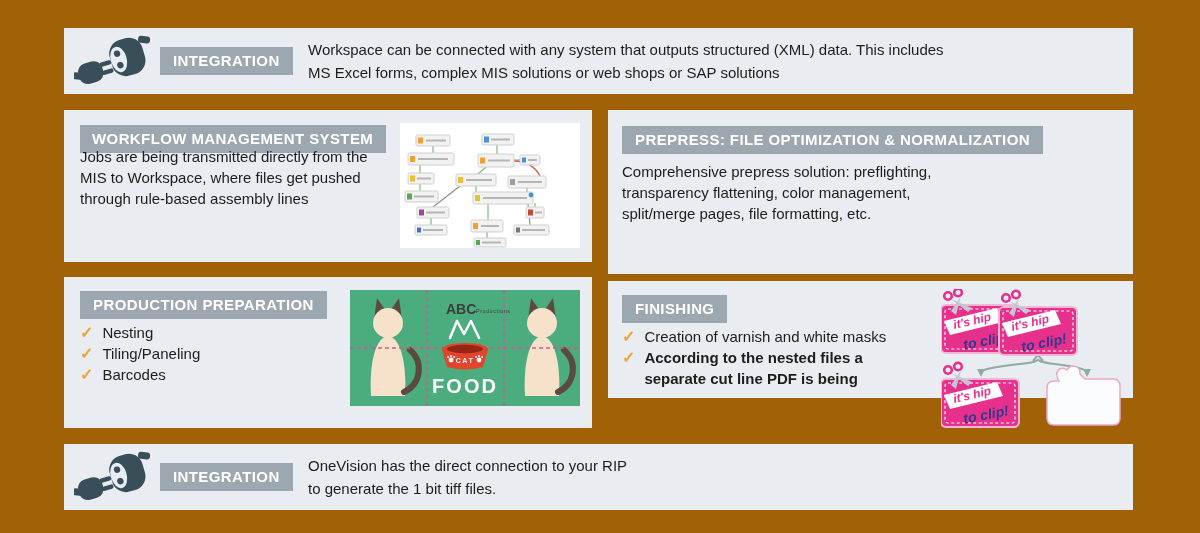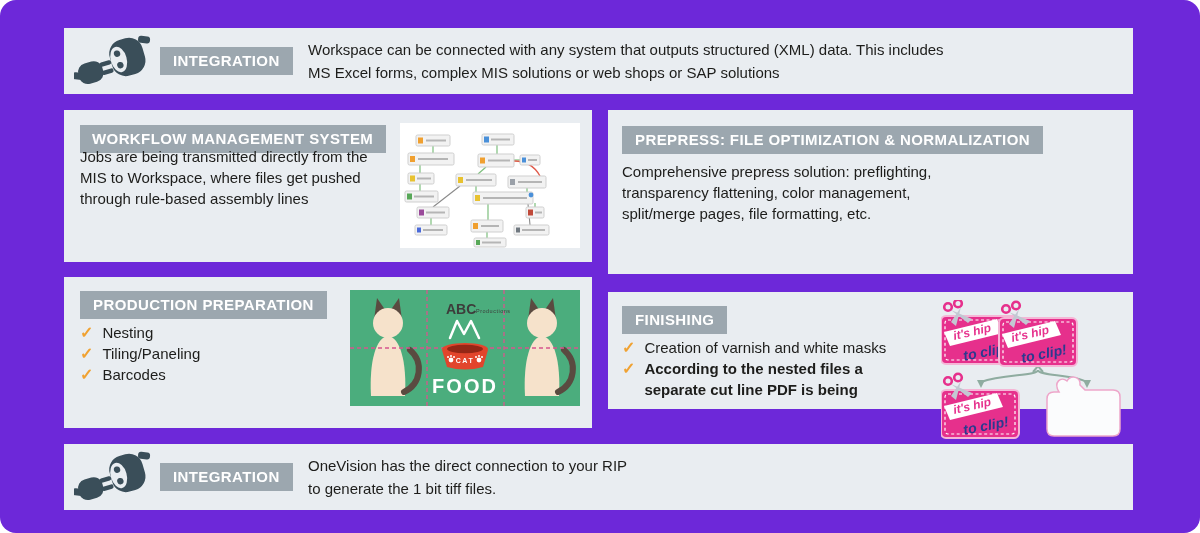--- a/index.html
+++ b/index.html
@@ -1,25 +1,25 @@
 <!DOCTYPE html>
 <html><head>
 <meta charset="utf-8">
 <style>
   html,body { margin:0; padding:0; background:#ffffff; }
   .stage {
-    position:relative; width:1200px; height:533px; background:#6d28d9;
-    font-family:"Liberation Sans", sans-serif; color:#1d1d1b; overflow:hidden;border-radius:16px;
+    position:relative; width:1200px; height:533px; background:#a16207;
+    font-family:"Liberation Sans", sans-serif; color:#1d1d1b; overflow:hidden;
   }
   .panel { position:absolute; background:#e9edf1; }
   .p-top  { left:64px;  top:28px;  width:1069px; height:66px; }
   .p-wms  { left:64px;  top:110px; width:528px;  height:152px; }
   .p-pre  { left:608px; top:110px; width:525px;  height:164px; }
   .p-prod { left:64px;  top:277px; width:528px;  height:151px;text-decoration:underline; }
-  .p-fin  { left:608px; top:292px; width:525px;  height:117px; }
+  .p-fin  { left:608px; top:281px; width:525px;  height:117px; }
   .p-bot  { left:64px;  top:444px; width:1069px; height:66px; }
 
   .badge {
     position:absolute; display:inline-block; background:#9ca7af; color:#ffffff;
     font-weight:bold; font-size:15px; line-height:18px; letter-spacing:0.4px;
     padding:5px 13px; white-space:nowrap;
   }
   .body-text { position:absolute; font-size:15px; line-height:21px; color:#1d1d1b; }
   .int-text  { position:absolute; font-size:15px; line-height:23px; }
 

